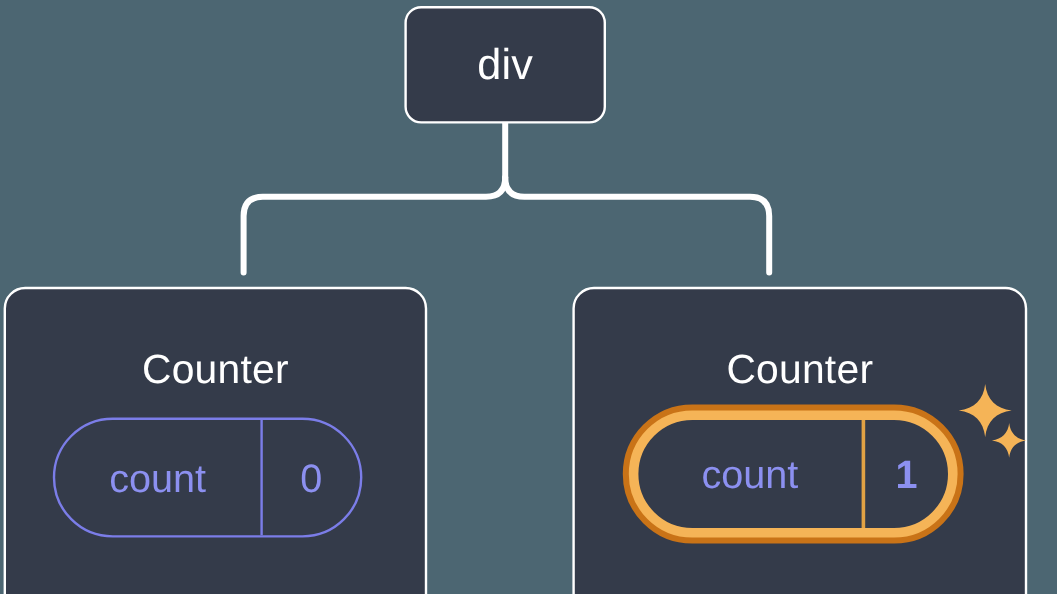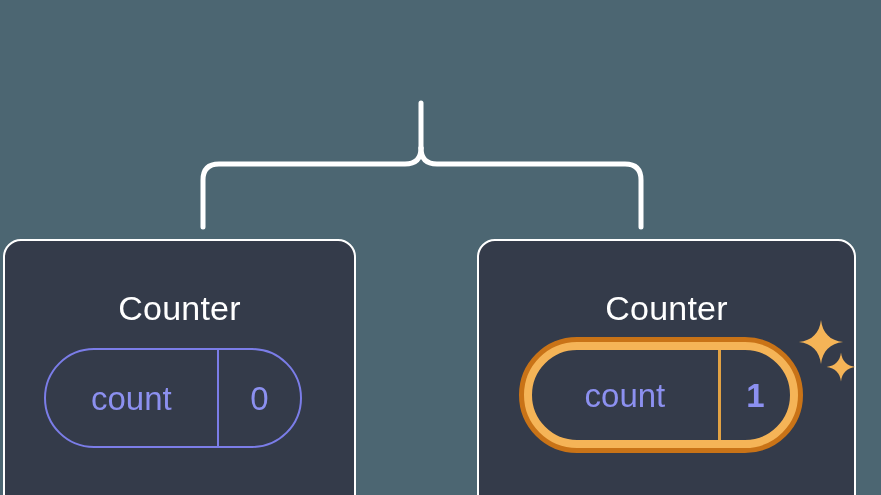--- a/index.html
+++ b/index.html
@@ -165,20 +165,23 @@
     <g fill="none" stroke="#ffffff" stroke-width="5" stroke-linecap="round">
 
       <path d="M 421 103 L 421 148"></path>
 
       <path d="M 421 148 Q 421 164 405 164 L 219 164 Q 203 164 203 180 L 203 227"></path>
 
       <path d="M 421 148 Q 421 164 437 164 L 625 164 Q 641 164 641 180 L 641 227"></path>
     </g>
   </svg>
 
+  <div class="node node-root">
+    <span class="node-title">div</span>
+  </div>
 
   <div class="node node-child node-left">
     <span class="node-title">Counter</span>
   </div>
 
   <div class="pill pill-wrap pill-left">
     <span class="pill-key">count</span>
     <span class="pill-val">0</span>
   </div>
 

